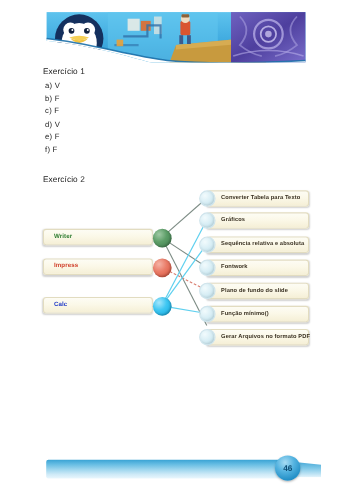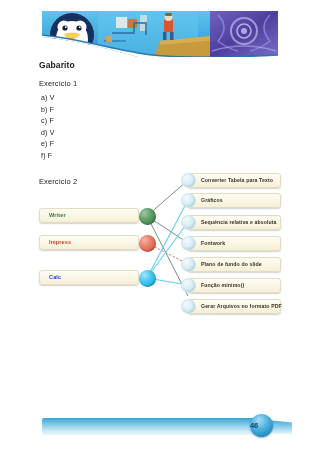--- a/index.html
+++ b/index.html
@@ -164,20 +164,21 @@
     position: absolute;
     left: 250px;
     top: 414px;
     width: 23px;
     height: 23px;
     border-radius: 50%;
     background: radial-gradient(circle at 40% 28%, #a8dcf3 0%, #54b3e0 38%, #1f8cc4 78%, #14699b 100%);
     box-shadow: 0 1px 2px rgba(0,0,0,0.30);
     display: flex;
     align-items: center;
+    justify-content: center;
   }
   #page-badge span {
     font-size: 7.5px;
     font-weight: bold;
     color: #0d4c73;
     letter-spacing: -0.2px;
   }
 </style>
 </head>
 <body>
@@ -247,21 +248,20 @@
         <path d="M21,23 Q30,20 39,23 Q30,28 21,23 Z" fill="#f5cf55"></path>
       </g>
 
       <path d="M0,24 C40,28 76,40 110,44 C150,48 200,46 236,44 L236,46 L0,46 Z" fill="#ffffff"></path>
       <path d="M0,24 C40,28 76,40 110,44 C150,48 200,46 236,44" stroke="#1b6fa8" stroke-width="1.4" fill="none" opacity="0.9"></path>
     </g>
   </svg>
 </div>
 
 <div id="content">
-  <div class="heading-main">Gabarito</div>
 
   <div class="heading-sub">Exercício 1</div>
   <div class="answer-line">a) V</div>
   <div class="answer-line">b) F</div>
   <div class="answer-line">c) F</div>
   <div class="answer-line">d) V</div>
   <div class="answer-line">e) F</div>
   <div class="answer-line">f)  F</div>
 
   <div class="spacer-block"></div>

